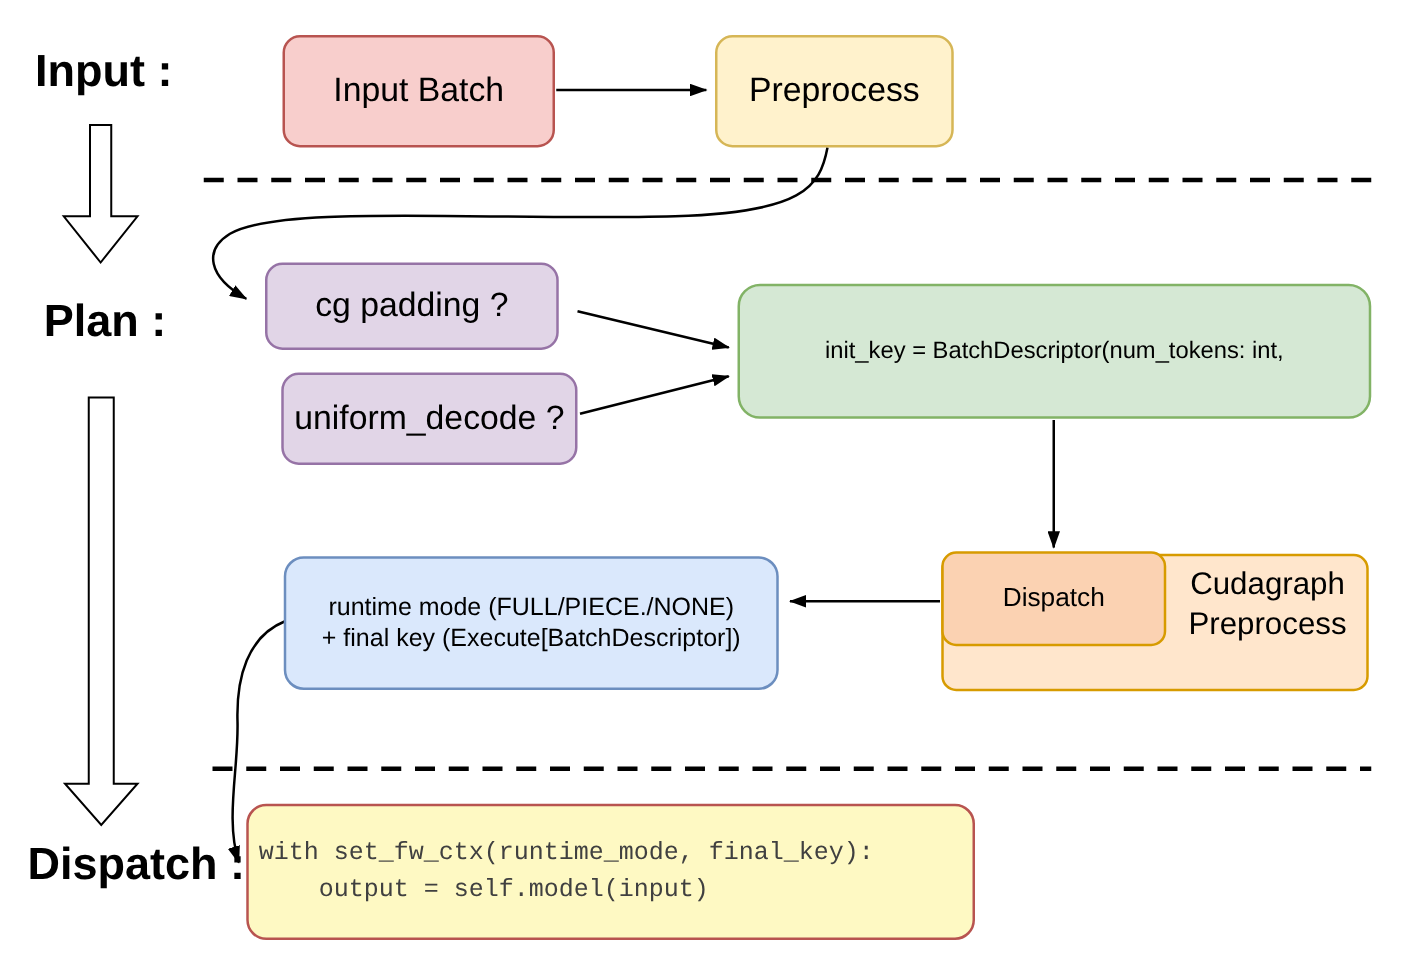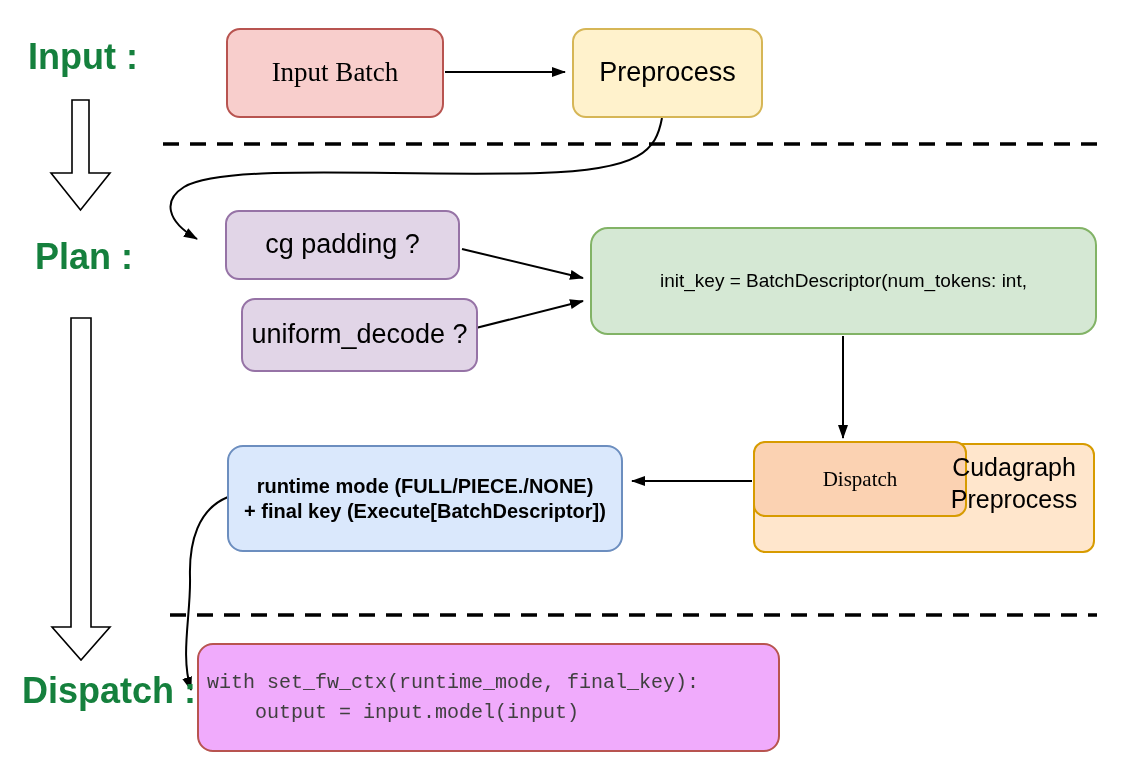--- a/index.html
+++ b/index.html
@@ -7,47 +7,47 @@
     position:relative;
     width:1142px;height:770px;
     background:#ffffff;
     font-family:"Liberation Sans", sans-serif;
     overflow:hidden;
   }
   .section-label{
     position:absolute;
     font-weight:700;
     font-size:36px;
-    color:#15803d;
+    color:#000000;
     white-space:nowrap;
   }
   .node{
     position:absolute;
     border:2px solid #000;
     border-radius:14px;
     display:flex;
     flex-direction:column;
     align-items:center;
     justify-content:center;
     text-align:center;
     color:#000;
     box-sizing:border-box;
     line-height:1.25;
   }
   .node .ln{white-space:nowrap;}
   #connectors{position:absolute;left:0;top:0;z-index:0;}
   .node,.section-label{z-index:1;}
   #node-input-batch   {left:226px;top:28px; width:218px;height:90px;font-size:27px;}
   #node-preprocess    {left:572px;top:28px; width:191px;height:90px;font-size:27px;}
-  #node-cg-padding    {left:225px;top:210px;width:235px;height:70px;font-size:27px;}
+  #node-cg-padding    {left:212px;top:210px;width:235px;height:70px;font-size:27px;}
   #node-uniform-decode{left:225px;top:298px;width:237px;height:74px;font-size:27px;}
   #node-init-key      {left:590px;top:227px;width:507px;height:108px;font-size:19px;border-radius:18px;}
-  #node-runtime-mode  {left:227px;top:445px;width:396px;height:107px;font-size:20px;border-radius:16px;font-weight:bold;}
+  #node-runtime-mode  {left:227px;top:445px;width:396px;height:107px;font-size:20px;border-radius:16px;}
   #node-cudagraph     {left:753px;top:443px;width:342px;height:110px;border-radius:12px;}
-  #node-dispatch      {left:753px;top:441px;width:214px;height:76px;font-size:21px;border-radius:12px;font-family:Liberation Serif, serif;}
+  #node-dispatch      {left:753px;top:441px;width:180px;height:76px;font-size:21px;border-radius:12px;}
   #cudagraph-label    {left:933px;top:443px;width:162px;height:81px;font-size:25px;border:none;background:transparent !important;}
   #node-execute-code{
     left:197px;top:643px;width:583px;height:109px;
     font-family:"Liberation Mono", monospace;
     font-size:20px;
     align-items:flex-start;
     text-align:left;
     padding-left:8px;
     line-height:30px;
     border-radius:16px;
@@ -88,33 +88,33 @@
 
     <polygon points="72,100 89,100 89,173 110,173 80.5,210 51,173 72,173" fill="#fff" stroke="#000" stroke-width="1.6"></polygon>
 
     <polygon points="71,318 91,318 91,627 110,627 81,660 52,627 71,627" fill="#fff" stroke="#000" stroke-width="1.6"></polygon>
   </svg>
 
   <div class="section-label" id="label-input">Input :</div>
   <div class="section-label" id="label-plan">Plan :</div>
   <div class="section-label" id="label-execute">Dispatch :</div>
 
-  <div class="node" id="node-input-batch" style="background-color: rgb(248, 206, 204); border-color: rgb(184, 84, 80); font-family: Liberation Serif, serif;">
+  <div class="node" id="node-input-batch" style="background-color: rgb(248, 206, 204); border-color: rgb(184, 84, 80);">
     <div class="ln">Input Batch</div>
   </div>
 
   <div class="node" id="node-preprocess" style="background-color: rgb(255, 242, 204); border-color: rgb(214, 182, 86);">
     <div class="ln">Preprocess</div>
   </div>
 
   <div class="node" id="node-cg-padding" style="background-color: rgb(225, 213, 231); border-color: rgb(150, 115, 166);">
     <div class="ln">cg padding ?</div>
   </div>
 
-  <div class="node" id="node-uniform-decode" style="background-color: rgb(225, 213, 231); border-color: rgb(150, 115, 166); margin-left: 16px;">
+  <div class="node" id="node-uniform-decode" style="background-color: rgb(225, 213, 231); border-color: rgb(150, 115, 166);">
     <div class="ln">uniform_decode ?</div>
   </div>
 
   <div class="node" id="node-init-key" style="background-color: rgb(213, 232, 212); border-color: rgb(130, 179, 102);">
     <div class="ln">init_key = BatchDescriptor(num_tokens: int,</div>
   </div>
 
   <div class="node" id="node-runtime-mode" style="background-color: rgb(218, 232, 252); border-color: rgb(108, 142, 191);">
     <div class="ln">runtime mode (FULL/PIECE./NONE)</div>
     <div class="ln">+ final key (Execute[BatchDescriptor])</div>
@@ -124,18 +124,18 @@
 
   <div class="node" id="node-dispatch" style="background-color: rgb(251, 210, 178); border-color: rgb(215, 155, 0);">
     <div class="ln">Dispatch</div>
   </div>
 
   <div class="node" id="cudagraph-label">
     <div class="ln">Cudagraph</div>
     <div class="ln">Preprocess</div>
   </div>
 
-  <div class="node" id="node-execute-code" style="background-color: #f0abfc; border-color: rgb(184, 84, 80); color: rgb(64, 64, 64);">
+  <div class="node" id="node-execute-code" style="background-color: #fef9c3; border-color: rgb(184, 84, 80); color: rgb(64, 64, 64);">
     <div class="ln">with set_fw_ctx(runtime_mode, final_key):</div>
-    <div class="ln">    output = input.model(input)</div>
+    <div class="ln">    output = self.model(input)</div>
   </div>
 
 </div>
 
 </body></html>

